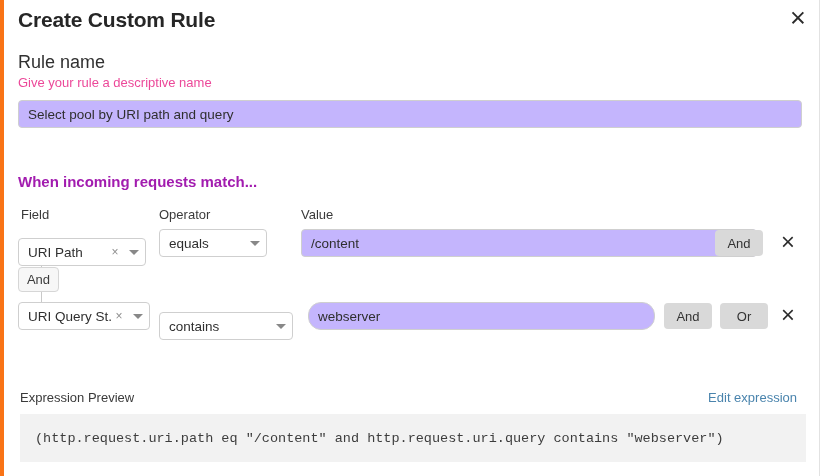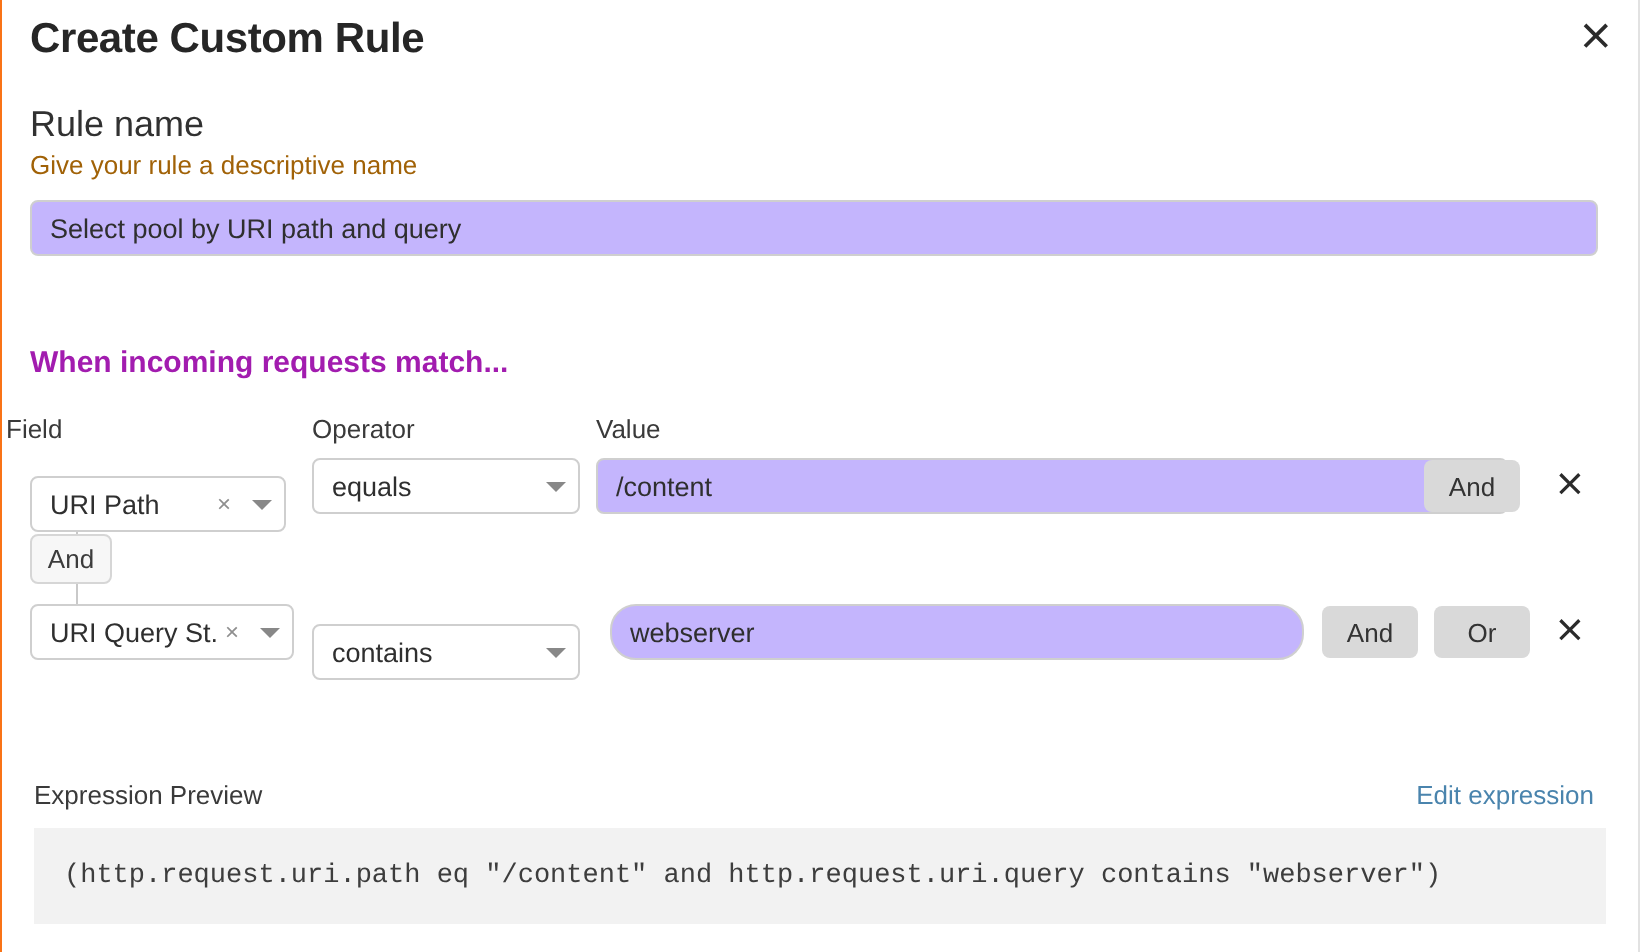--- a/index.html
+++ b/index.html
@@ -9,21 +9,21 @@
   }
   body {
     font-family: "Liberation Sans", sans-serif;
     -webkit-font-smoothing: antialiased;
   }
   #dialog {
     position: relative;
     width: 820px;
     height: 476px;
     background: #ffffff;
-    border-left: 1px solid #f97316;
+    border-left: 4px solid #f97316;
     border-right: 1px solid #e2e2e2;
     box-sizing: border-box;
     overflow: hidden;
   }
 
   
   .dlg-title {
     position: absolute;
     left: 14px;
     top: 8px;
@@ -51,21 +51,21 @@
   
   .lbl-strong {
     position: absolute;
     font-size: 18px;
     color: #313131;
     font-weight: normal;
   }
   .lbl-sub {
     position: absolute;
     font-size: 13px;
-    color: #a16207;
+    color: #ec4899;
   }
   #rule-name-label { left: 14px; top: 52px; }
   #rule-name-help  { left: 14px; top: 75px; }
 
   .text-input {
     position: absolute;
     box-sizing: border-box;
     height: 28px;
     border: 1px solid #cfcfcf;
     border-radius: 4px;
@@ -91,21 +91,21 @@
     font-size: 15px;
     font-weight: bold;
     color: #a21caf;
   }
   .col-label {
     position: absolute;
     top: 207px;
     font-size: 13px;
     color: #3a3a3a;
   }
-  #label-field    { left: 2px; }
+  #label-field    { left: 17px; }
   #label-operator { left: 155px; }
   #label-value    { left: 297px; }
 
   
   .select-box {
     position: absolute;
     box-sizing: border-box;
     height: 28px;
     border: 1px solid #cfcfcf;
     border-radius: 4px;
@@ -261,21 +261,21 @@
   <div class="conn-line" style="left:37px; top:291px; height:12px;"></div>
 
   <div class="select-box" style="left:14px; top:238px; width:128px;">
     <span class="select-text">URI Path</span>
     <span class="select-clear">×</span>
     <span class="select-caret">
         <span class="caret"></span>
       </span>
   </div>
 
-  <div class="select-box" style="left:155px; top:229px; width:134px;">
+  <div class="select-box" style="left:155px; top:229px; width:108px;">
     <span class="select-text">equals</span>
     <span class="select-caret">
         <span class="caret"></span>
       </span>
   </div>
 
   <input class="text-input" type="text" style="left: 297px; top: 229px; width: 456px;" value="/content" placeholder="Enter value">
 
   <button class="gbtn" style="left:711px; top:230px; width:48px;">And</button>
 

